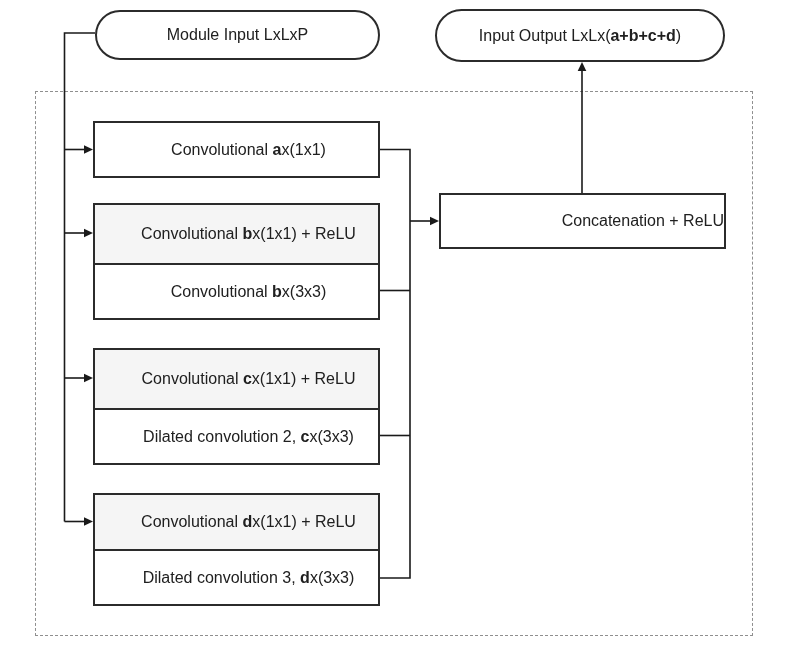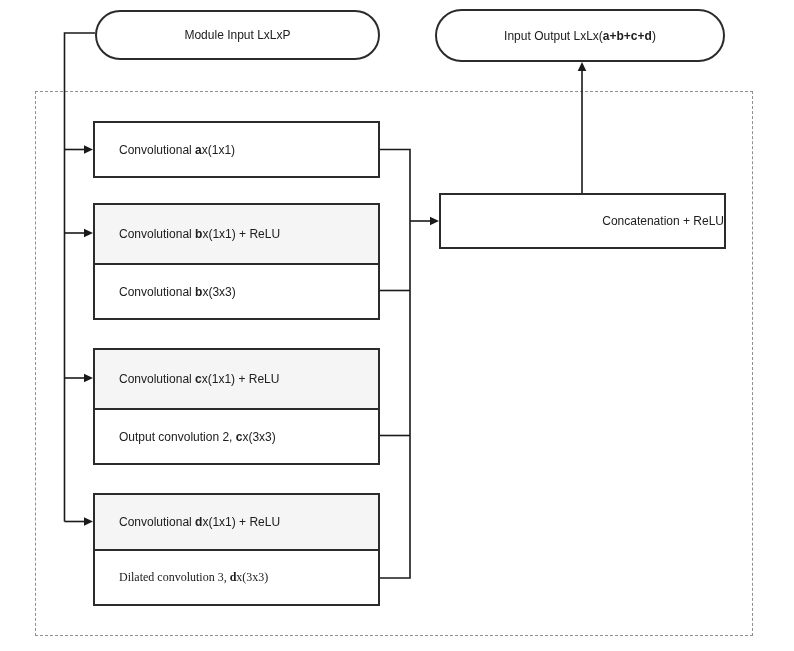--- a/index.html
+++ b/index.html
@@ -10,21 +10,21 @@
     --dashed-border:#8f8f8f;
     --text:#202020;
   }
   html,body{margin:0;padding:0;background:var(--background);}
   .canvas{
     position:relative;
     width:794px;height:651px;
     background:var(--background);
     font-family:"Liberation Sans","DejaVu Sans",sans-serif;
     color:var(--text);
-    font-size:12px;
+    font-size:16px;
     overflow:hidden;
   }
   .wires{position:absolute;left:0;top:0;width:794px;height:651px;pointer-events:none;}
   .wires path{stroke:var(--wire);stroke-width:1.6;fill:none;}
   .wires path.head{fill:var(--wire);stroke:none;}
   .node{
     position:absolute;
     display:flex;align-items:center;justify-content:center;
     background:#ffffff;
     border:2px solid var(--box-border);
@@ -38,21 +38,21 @@
     border:1px dashed var(--dashed-border);
     box-sizing:border-box;
   }
   .branch{
     position:absolute;left:93px;width:287px;
     border:2px solid var(--box-border);
     box-sizing:border-box;
     background:#ffffff;
   }
   .cell{
-    display:flex;align-items:center;
+    display:flex;align-items:center;justify-content:center;
     box-sizing:border-box;white-space:pre;padding-left:24px;
   }
   .cell.shaded{background:var(--shaded-cell);border-bottom:2px solid var(--box-border);}
   b{font-weight:bold;}
 </style>
 </head>
 <body>
 
 <div class="canvas">
 
@@ -103,29 +103,29 @@
     <div class="cell" style="height:53px;">
       <span>Convolutional </span><b>b</b><span>x(3x3)</span>
     </div>
   </div>
 
   <div class="branch" style="top:348px;">
     <div class="cell shaded" style="height:60px;">
       <span>Convolutional </span><b>c</b><span>x(1x1) + ReLU</span>
     </div>
     <div class="cell" style="height:53px;">
-      <span>Output convolution 2, </span><b>c</b><span>x(3x3)</span>
+      <span>Dilated convolution 2, </span><b>c</b><span>x(3x3)</span>
     </div>
   </div>
 
   <div class="branch" style="top:493px;">
     <div class="cell shaded" style="height:56px;">
       <span>Convolutional </span><b>d</b><span>x(1x1) + ReLU</span>
     </div>
-    <div class="cell" style="height:53px;font-family:Liberation Serif, serif;">
+    <div class="cell" style="height:53px;">
       <span>Dilated convolution 3, </span><b>d</b><span>x(3x3)</span>
     </div>
   </div>
 
   <div class="node" style="left:439px;top:193px;width:287px;height:56px;justify-content:flex-end;">
     <span>Concatenation + ReLU</span>
   </div>
 
 </div>
 

